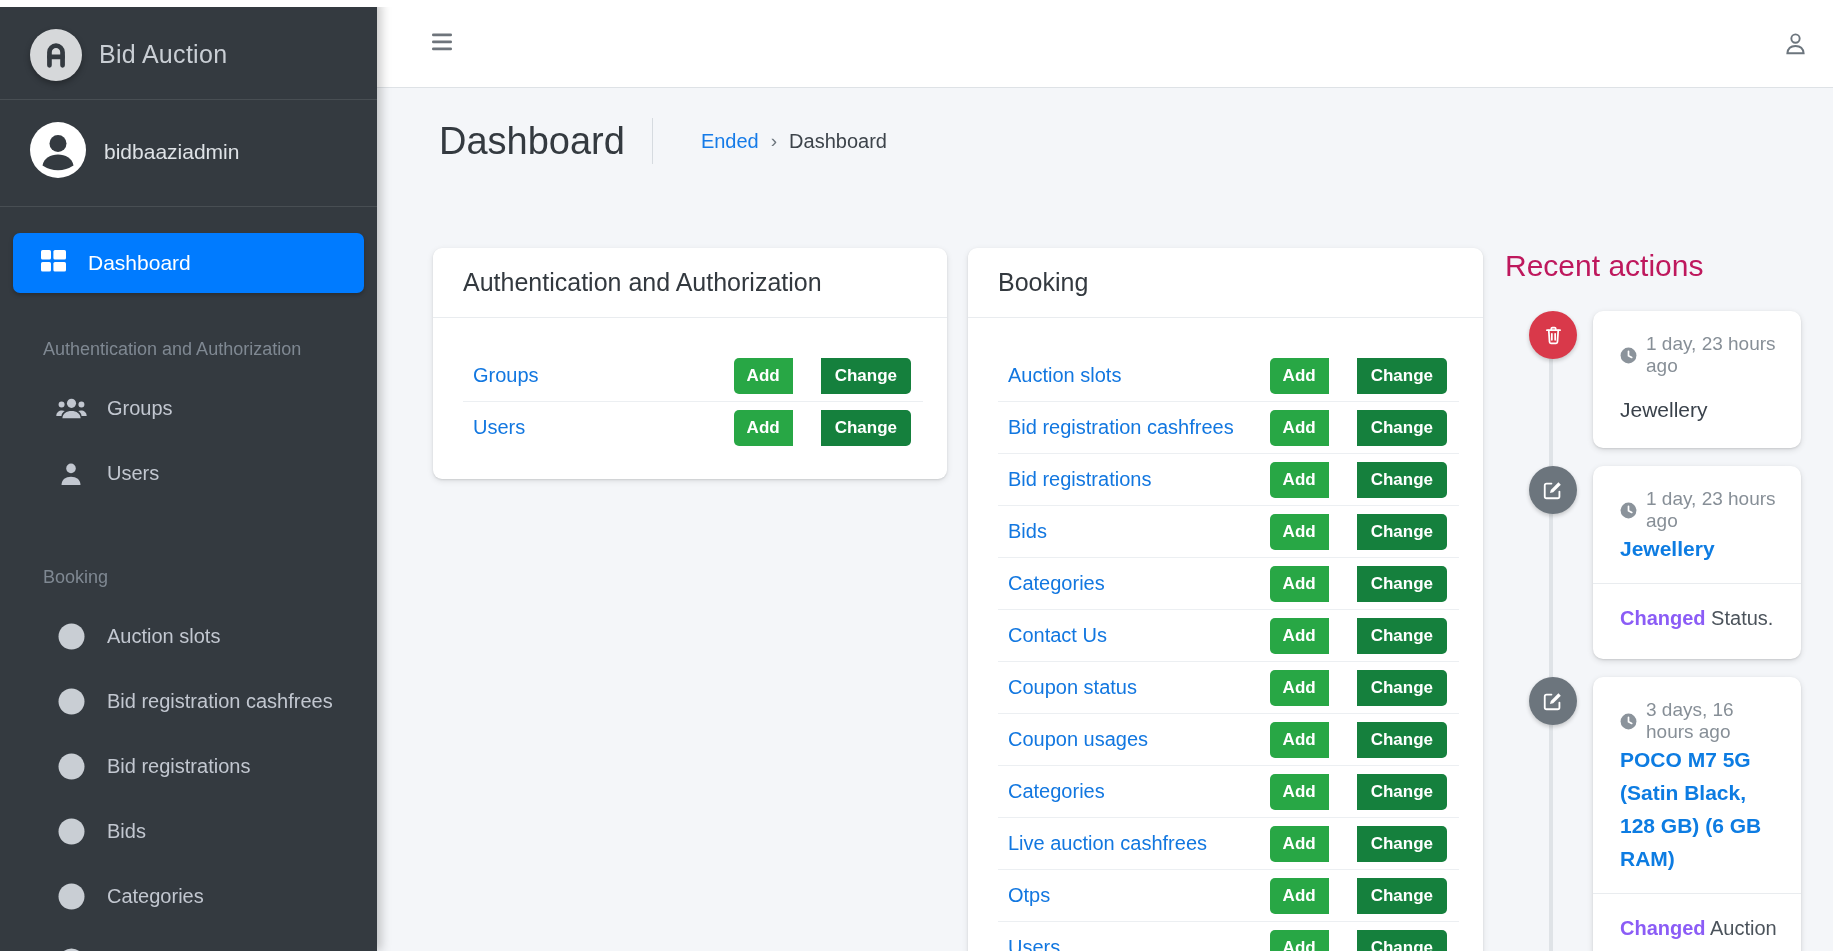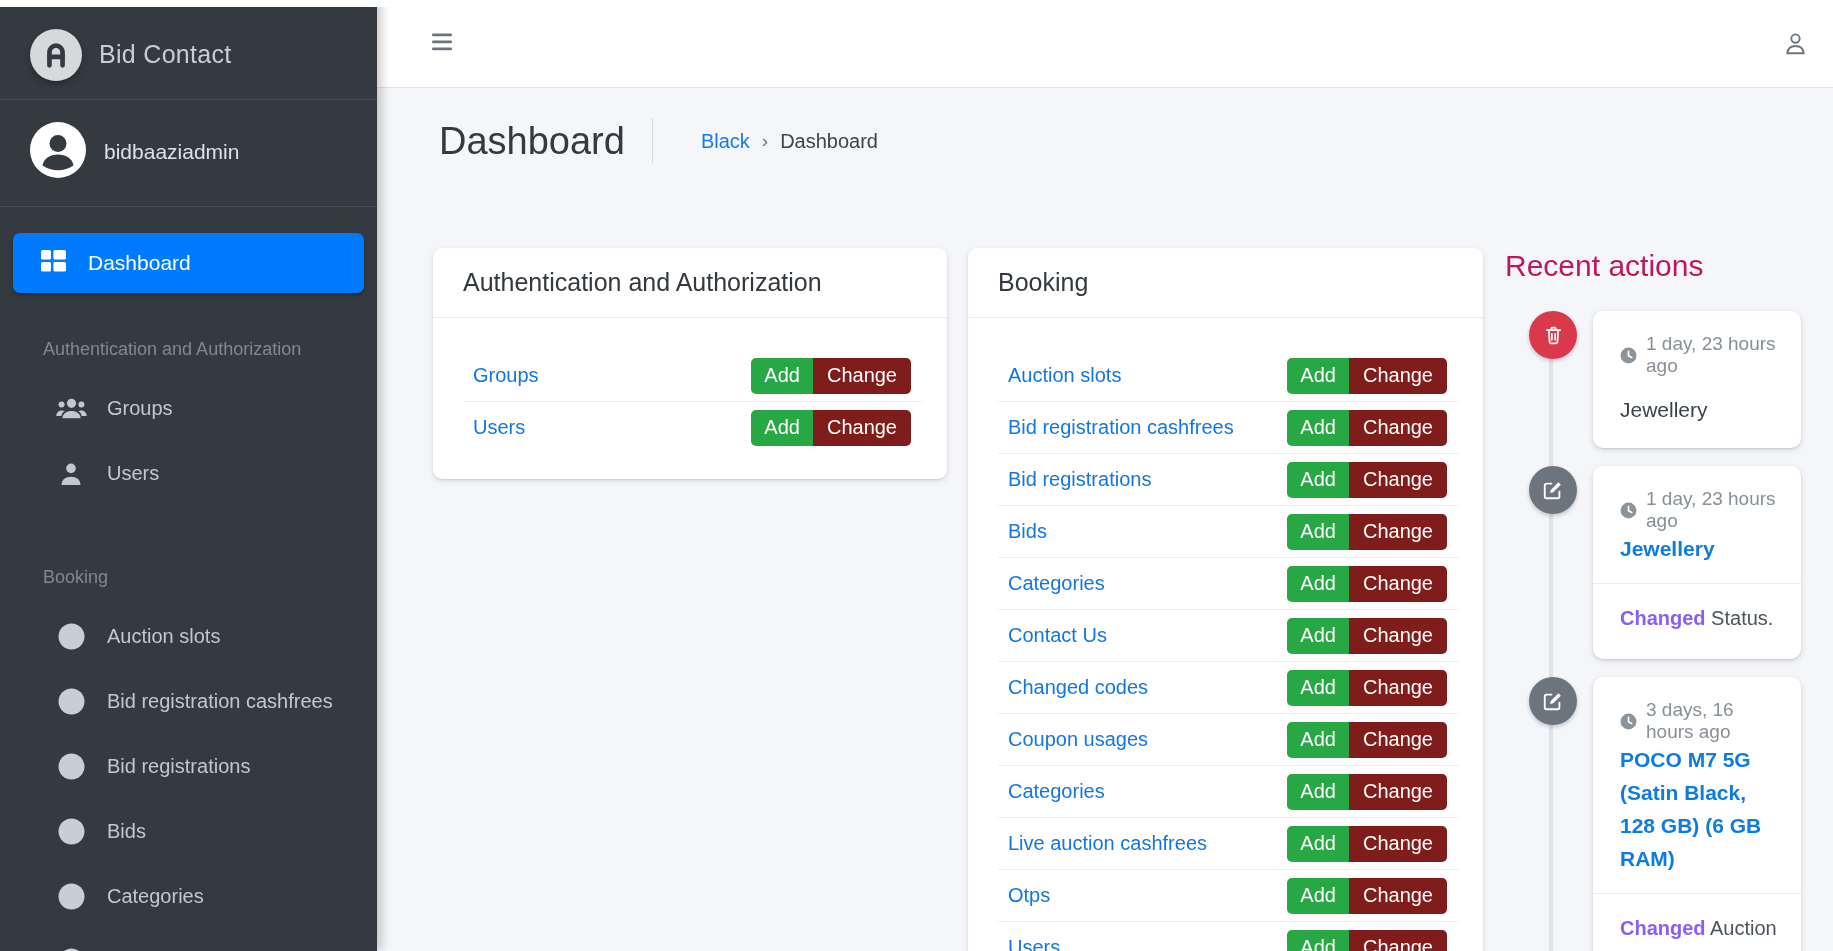--- a/index.html
+++ b/index.html
@@ -52,23 +52,23 @@
   .card-auth { left:433px; top:248px; width:514px; }
   .card-booking { left:968px; top:248px; width:515px; }
   .card-header { padding:0 30px; height:70px; display:flex; align-items:center;
                  border-bottom:1px solid #e9ecef; font-size:25px; color:#33393f; }
   .card-body { padding:32px 0 26px 0; }
   .model-row { height:51px; display:flex; align-items:center; justify-content:space-between;
                padding:0 36px 0 40px; }
   .row-divider { height:1px; background:#eceff2; margin:0 24px 0 30px; }
   .model-link { color:#1277e0; font-size:20px; text-decoration:none; cursor:pointer; }
   .btn-group { display:flex; }
-  .btn { height:36px; display:flex; align-items:center; color:#ffffff; font-size:20px; font-weight:400; cursor:pointer; }
+  .btn { height:36px; display:flex; align-items:center; color:#ffffff; font-size:17px; font-weight:700; cursor:pointer;margin-left:28px; }
   .btn-add { background:#28a745; border-radius:5px 0 0 5px; padding:0 13px; }
-  .btn-change { background:#7f1d1d; border-radius:0 5px 5px 0; padding:12px 14px; }
+  .btn-change { background:#15803d; border-radius:0 5px 5px 0; padding:12px 14px; }
 
   
   .recent { position:absolute; left:1505px; top:246px; width:296px; z-index:5; }
   .recent-title { font-size:30px; color:#be185d; line-height:40px; margin-bottom:25px; }
   .timeline { position:relative; }
   .timeline-line { position:absolute; left:44px; top:24px; width:4px; height:616px; background:#dfe3e7; }
   .t-entry { position:relative; margin-bottom:18px; padding-left:88px; }
   .t-badge { position:absolute; left:24px; top:0; width:48px; height:48px; border-radius:50%;
              display:flex; align-items:center; justify-content:center; z-index:2;
              box-shadow:0 2px 4px rgba(0,0,0,0.2); }
@@ -88,21 +88,21 @@
   <div class="top-strip"></div>
 
   <aside class="sidebar">
     <div class="brand">
       <span class="brand-logo">
           <svg width="30" height="30" viewBox="0 0 32 32" fill="none" stroke="#343a40" stroke-width="5" stroke-linecap="round" stroke-linejoin="round">
             <path d="M9 27V13a7 7 0 0 1 7-7 7 7 0 0 1 7 7v14"></path>
             <line x1="9" y1="18" x2="23" y2="18"></line>
           </svg>
         </span>
-      <span class="brand-text">Bid Contact</span>
+      <span class="brand-text">Bid Auction</span>
     </div>
     <div class="user-panel">
       <span id="avatar-slot"><svg width="56" height="56" viewBox="0 0 56 56">
             <circle cx="28" cy="28" r="28" fill="#ffffff"></circle>
             <circle cx="28" cy="21.5" r="8.5" fill="#343a40"></circle>
             <path d="M12.5 43.5c1.5-7.5 8-11 15.5-11s14 3.5 15.5 11a28 28 0 0 1-31 0z" fill="#343a40"></path>
           </svg></span>
       <span class="user-name">bidbaaziadmin</span>
     </div>
     <nav class="nav-root">
@@ -209,21 +209,21 @@
     <span class="topbar-user" id="topbar-user-slot"><svg width="27" height="27" viewBox="0 0 24 24" fill="none" stroke="#6c757d" stroke-width="1.7" stroke-linecap="round">
           <circle cx="12" cy="7.6" r="3.7"></circle>
           <path d="M4.8 20.6c.4-4.1 3.3-6.4 7.2-6.4s6.8 2.3 7.2 6.4z"></path>
         </svg></span>
   </header>
 
   <div class="content-header">
     <h1 class="page-title">Dashboard</h1>
     <div class="header-sep"></div>
     <div class="breadcrumb">
-      <a class="crumb-home">Black</a>
+      <a class="crumb-home">Ended</a>
       <span class="crumb-sep">›</span>
       <span class="crumb-current">Dashboard</span>
     </div>
   </div>
 
   <section class="card card-auth">
     <div class="card-header">Authentication and Authorization</div>
     <div class="card-body">
         <div class="model-row">
           <a class="model-link">Groups</a>
@@ -288,21 +288,21 @@
         <div class="row-divider"></div>
         <div class="model-row">
           <a class="model-link">Contact Us</a>
           <div class="btn-group">
             <span class="btn btn-add">Add</span>
             <span class="btn btn-change">Change</span>
           </div>
         </div>
         <div class="row-divider"></div>
         <div class="model-row">
-          <a class="model-link">Changed codes</a>
+          <a class="model-link">Coupon status</a>
           <div class="btn-group">
             <span class="btn btn-add">Add</span>
             <span class="btn btn-change">Change</span>
           </div>
         </div>
         <div class="row-divider"></div>
         <div class="model-row">
           <a class="model-link">Coupon usages</a>
           <div class="btn-group">
             <span class="btn btn-add">Add</span>

